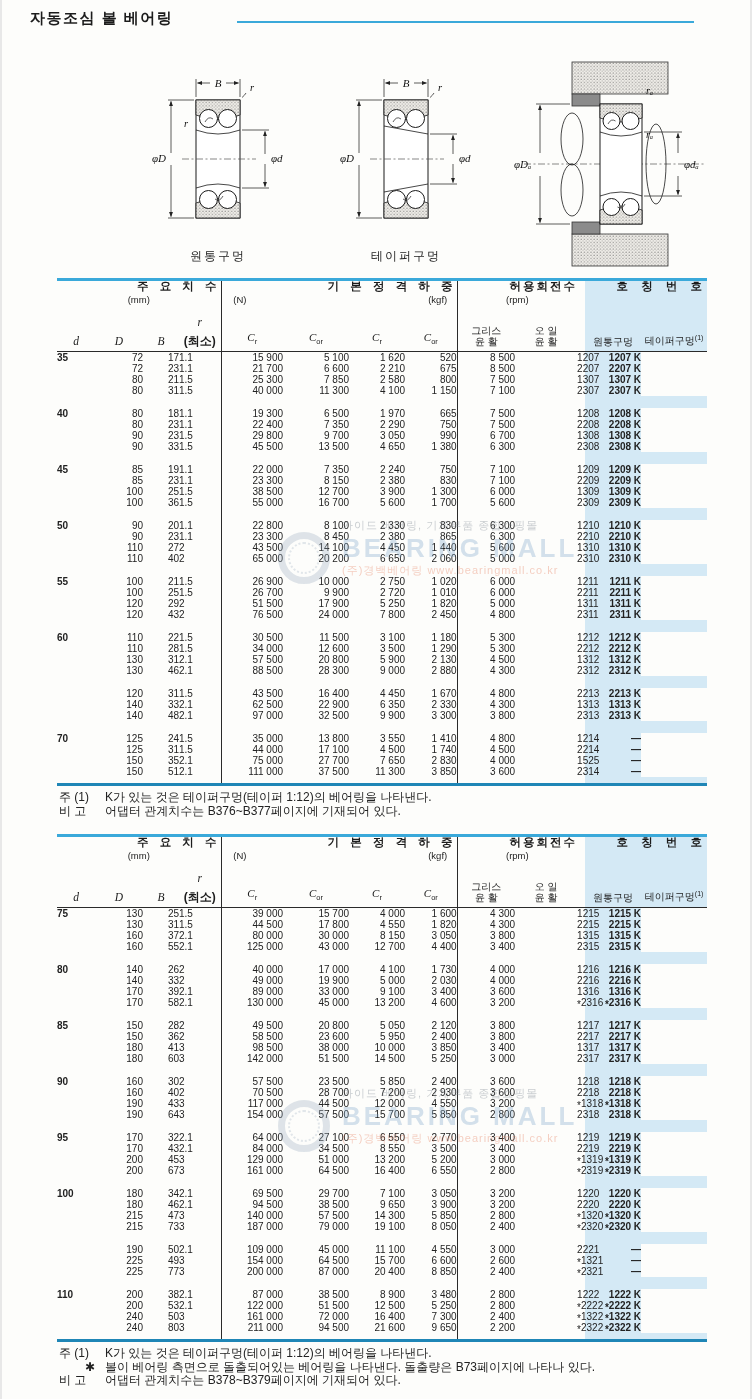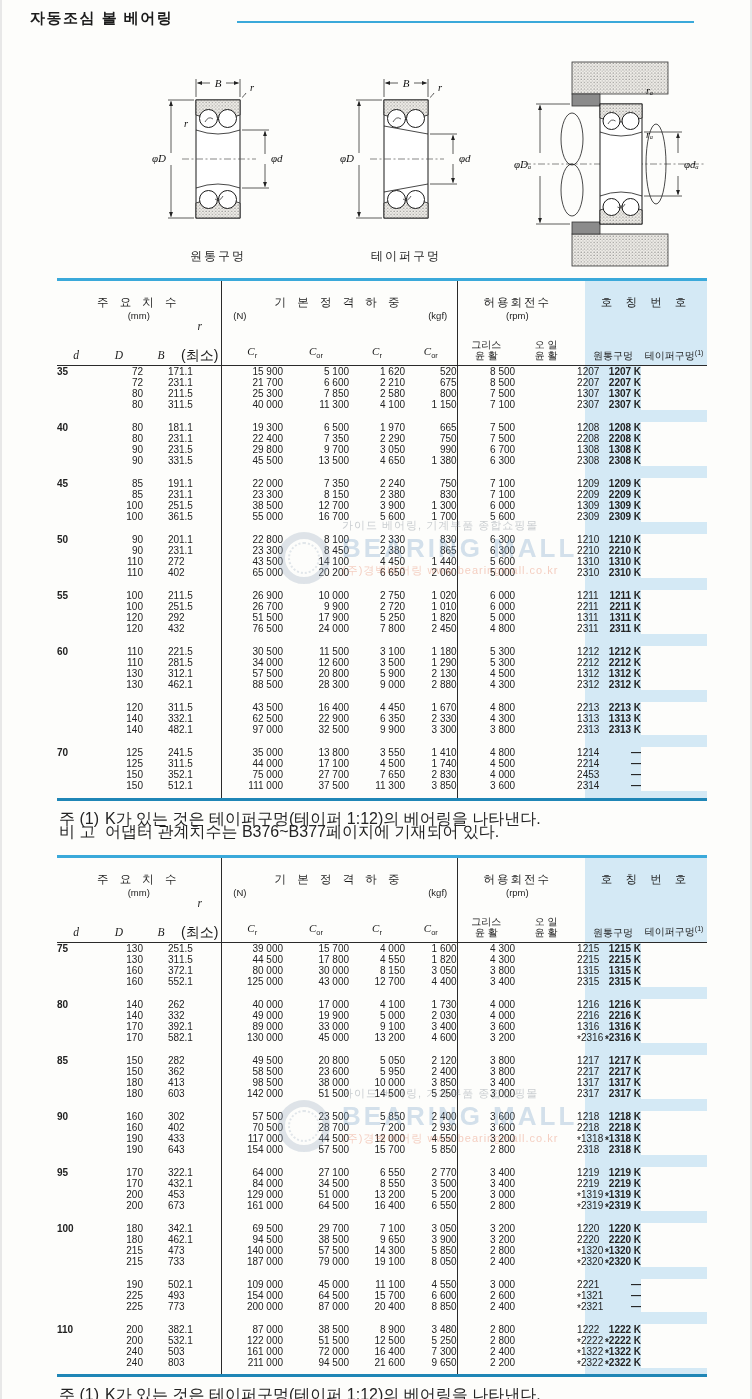--- a/index.html
+++ b/index.html
@@ -25,29 +25,29 @@
 
   
   table.spec{margin-left:55px;width:650px;border-collapse:collapse;table-layout:fixed;
     border-top:3px solid var(--accent-top);border-bottom:3px solid var(--accent-bottom)}
   table.spec th,table.spec td{padding:0;white-space:nowrap;font-size:10px;line-height:11px}
   .div-r{border-right:1px solid #2a2a2a}
   .div-k{border-right:1px solid #2a2a2a}
   .blue{background:var(--blue-bg)}
   thead tr.r1 th{height:37px;vertical-align:top}
   thead tr.r2 th{height:28px;vertical-align:bottom;padding-bottom:4px;border-bottom:1px solid #2a2a2a;text-align:center}
-  .sec-title{font-size:11.5px;letter-spacing:4px;text-align:center;padding-top:16px;font-weight:normal}
+  .sec-title{font-size:11.5px;letter-spacing:4px;text-align:right;padding-top:0;font-weight:bold}
   .ls2{letter-spacing:2px}.ls5{letter-spacing:5px}
   .sec-unit{font-size:9.5px;text-align:center;padding-top:2px;font-weight:normal}
   .units-row{display:flex;font-size:9.5px;padding-top:2px;font-weight:normal}
   .u-n{margin-left:5%}.u-kgf{margin-left:auto;margin-right:4%}
   .dimletter{font-family:"Liberation Serif",serif;font-style:italic;font-size:11.5px;font-weight:normal}
   .cbase{font-family:"Liberation Serif",serif;font-style:italic;font-size:11px;font-weight:normal}
   .csub{font-size:7.5px;font-weight:normal}
-  .minlbl{display:block;font-size:14px;font-weight:normal;margin-top:18px}
+  .minlbl{display:block;font-size:12px;font-weight:bold;margin-top:8px}
   .two-line{font-size:10px;font-weight:normal;line-height:11px}
   .bore-hdr{font-size:10px;font-weight:normal}
   .bore-hdr sup{font-size:7px}
   tbody td{height:11px;color:#222}
   td.c-d{text-align:left;padding-left:10px;font-weight:bold;font-size:10.5px}
   td.c-D{text-align:right;padding-right:10px}
   td.c-B{text-align:right;padding-right:7px}
   td.c-r{text-align:left;padding-left:16px}
   td.c-n1{text-align:right;padding-right:9px}
   td.c-n2{text-align:right;padding-right:13px}
@@ -56,21 +56,21 @@
   td.c-g{text-align:right;padding-right:9px}
   td.c-o{text-align:right;padding-right:11px}
   td.c-cyl{text-align:right;padding-right:9px;font-weight:bold;font-size:10.5px}
   td.c-tap{text-align:right;padding-right:5px;font-weight:bold;font-size:10.5px}
   td.dash{padding-right:24px}
   tr.spacer td{height:12px}
   tr.spacer.end td{height:8px}
   .ast{position:relative;top:2px}
 
   
-  .notes{margin:11px 0 0 57px;font-size:16px;line-height:13.5px;color:#222}
+  .notes{margin:5px 0 0 57px;font-size:12px;line-height:13.5px;color:#222}
   .note-row{display:flex}
   .note-label{display:inline-block;width:46px;flex-shrink:0}
   .note-label.star{text-indent:26px}
   .note-text b{font-weight:normal}
   .notes-gap{margin-bottom:14px}
   .t2{margin-top:16px}
 
   
   .wm{position:absolute;left:276px;display:flex;gap:12px;opacity:.5;pointer-events:none;z-index:3}
   .wm-logo{width:52px;height:52px;border:7px solid rgba(150,168,188,.6);border-radius:50%;margin-top:14px;position:relative}
@@ -803,21 +803,21 @@
           <td class="c-d"></td>
           <td class="c-D">150</td>
           <td class="c-B">35</td>
           <td class="c-r div-r">2.1</td>
           <td class="c-n1">75 000</td>
           <td class="c-n2">27 700</td>
           <td class="c-n3">7 650</td>
           <td class="c-n4 div-k">2 830</td>
           <td class="c-g">4 000</td>
           <td class="c-o"></td>
-          <td class="c-gap">2453</td>
+          <td class="c-gap">1525</td>
           <td class="c-cyl blue dash">—</td>
         </tr>
         <tr>
           <td class="c-d"></td>
           <td class="c-D">150</td>
           <td class="c-B">51</td>
           <td class="c-r div-r">2.1</td>
           <td class="c-n1">111 000</td>
           <td class="c-n2">37 500</td>
           <td class="c-n3">11 300</td>

